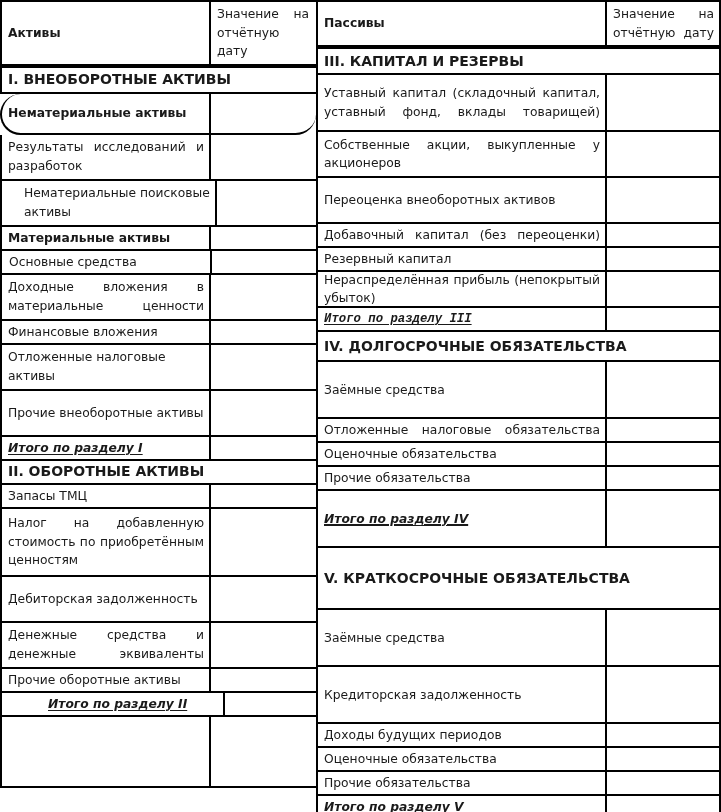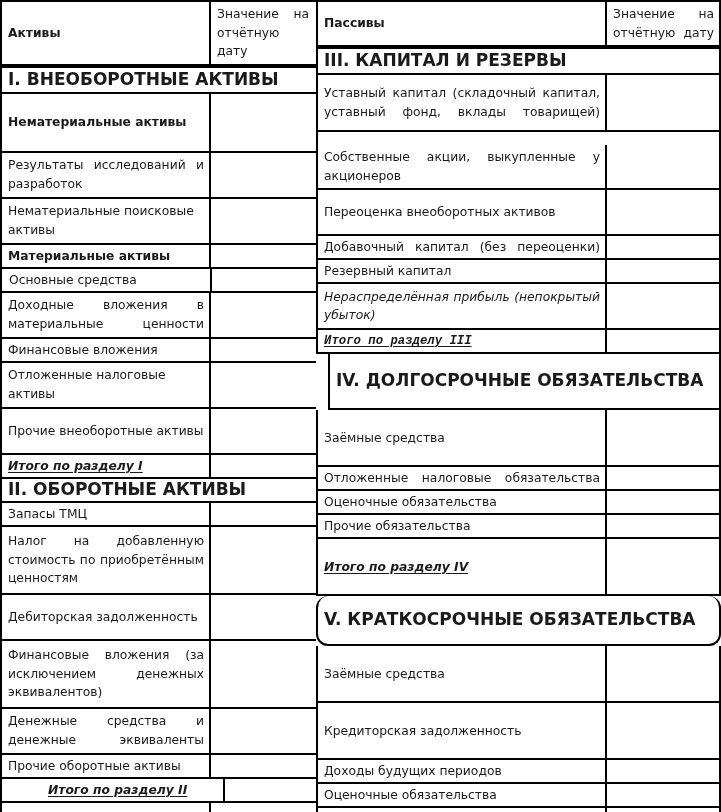--- a/index.html
+++ b/index.html
@@ -64,21 +64,21 @@
   .c-label  { width: 209px; border-right: 2px solid #000; }
   .c-value  { width: 103px; }
   .c-plabel { width: 289px; border-right: 2px solid #000; }
   .c-pvalue { width: 112px; }
 
   
   .c-span-assets { width: 312px; }
   .c-span-liabs  { width: 401px; }
 
   .bold    { font-weight: bold; }
-  .section { font-weight: bold; font-size: 17px; }
+  .section { font-weight: bold; font-size: 14px; }
   .total {
     font-weight: bold;
     font-style: italic;
     text-decoration: underline;
     text-underline-offset: 2px;
   }
 </style>
 </head>
 <body>
 
@@ -92,33 +92,33 @@
       <div class="cell c-value">
         <span>Значение на отчётную дату</span>
       </div>
     </div>
     <div id="assets-body">
         <div class="row" style="height: 28px;">
           <div class="cell c-span-assets nojust">
             <span class="section">I. ВНЕОБОРОТНЫЕ АКТИВЫ</span>
           </div>
         </div>
-        <div class="row" style="height: 59px;">
+        <div class="row" style="height: 41px; border-radius: 28px;">
           <div class="cell c-label nojust">
             <span class="bold">Нематериальные активы</span>
           </div>
           <div class="cell c-value nojust"></div>
         </div>
         <div class="row" style="height: 46px;">
           <div class="cell c-label">
             <span>Результаты исследований и разработок</span>
           </div>
           <div class="cell c-value nojust"></div>
         </div>
-        <div class="row" style="height: 46px;">
+        <div class="row" style="height: 46px; padding-left: 16px;">
           <div class="cell c-label nojust">
             <span>Нематериальные поисковые активы</span>
           </div>
           <div class="cell c-value nojust"></div>
         </div>
         <div class="row" style="height: 24px;">
           <div class="cell c-label nojust">
             <span class="bold">Материальные активы</span>
           </div>
           <div class="cell c-value nojust"></div>
@@ -172,26 +172,20 @@
         </div>
         <div class="row" style="height: 68px;">
           <div class="cell c-label">
             <span>Налог на добавленную стоимость по приобретённым ценностям</span>
           </div>
           <div class="cell c-value nojust"></div>
         </div>
         <div class="row" style="height: 46px;">
           <div class="cell c-label nojust">
             <span>Дебиторская задолженность</span>
-          </div>
-          <div class="cell c-value nojust"></div>
-        </div>
-        <div class="row" style="height: 68px;">
-          <div class="cell c-label">
-            <span>Финансовые вложения (за исключением денежных эквивалентов)</span>
           </div>
           <div class="cell c-value nojust"></div>
         </div>
         <div class="row" style="height: 46px;">
           <div class="cell c-label">
             <span>Денежные средства и денежные эквиваленты</span>
           </div>
           <div class="cell c-value nojust"></div>
         </div>
         <div class="row" style="height: 24px;">
@@ -227,21 +221,21 @@
           <div class="cell c-span-liabs nojust">
             <span class="section">III. КАПИТАЛ И РЕЗЕРВЫ</span>
           </div>
         </div>
         <div class="row" style="height: 57px;">
           <div class="cell c-plabel">
             <span>Уставный капитал (складочный капитал, уставный фонд, вклады товарищей)</span>
           </div>
           <div class="cell c-pvalue nojust"></div>
         </div>
-        <div class="row" style="height: 58px; align-items: flex-end;">
+        <div class="row" style="height: 46px;">
           <div class="cell c-plabel">
             <span>Собственные акции, выкупленные у акционеров</span>
           </div>
           <div class="cell c-pvalue nojust"></div>
         </div>
         <div class="row" style="height: 46px;">
           <div class="cell c-plabel nojust">
             <span>Переоценка внеоборотных активов</span>
           </div>
           <div class="cell c-pvalue nojust"></div>
@@ -251,33 +245,33 @@
             <span>Добавочный капитал (без переоценки)</span>
           </div>
           <div class="cell c-pvalue nojust"></div>
         </div>
         <div class="row" style="height: 24px;">
           <div class="cell c-plabel nojust">
             <span>Резервный капитал</span>
           </div>
           <div class="cell c-pvalue nojust"></div>
         </div>
-        <div class="row" style="height: 46px; font-style: italic;">
+        <div class="row" style="height: 36px;">
           <div class="cell c-plabel">
             <span>Нераспределённая прибыль (непокрытый убыток)</span>
           </div>
           <div class="cell c-pvalue nojust"></div>
         </div>
         <div class="row" style="height: 24px; font-family: Liberation Mono, monospace;">
           <div class="cell c-plabel nojust">
             <span class="total">Итого по разделу III</span>
           </div>
           <div class="cell c-pvalue nojust"></div>
         </div>
-        <div class="row" style="height: 56px; margin-left: 12px;">
+        <div class="row" style="height: 30px;">
           <div class="cell c-span-liabs nojust">
             <span class="section">IV. ДОЛГОСРОЧНЫЕ ОБЯЗАТЕЛЬСТВА</span>
           </div>
         </div>
         <div class="row" style="height: 57px;">
           <div class="cell c-plabel nojust">
             <span>Заёмные средства</span>
           </div>
           <div class="cell c-pvalue nojust"></div>
         </div>
@@ -292,27 +286,27 @@
             <span>Оценочные обязательства</span>
           </div>
           <div class="cell c-pvalue nojust"></div>
         </div>
         <div class="row" style="height: 24px;">
           <div class="cell c-plabel nojust">
             <span>Прочие обязательства</span>
           </div>
           <div class="cell c-pvalue nojust"></div>
         </div>
-        <div class="row" style="height: 57px;">
+        <div class="row" style="height: 57px; text-decoration: underline;">
           <div class="cell c-plabel nojust">
             <span class="total">Итого по разделу IV</span>
           </div>
           <div class="cell c-pvalue nojust"></div>
         </div>
-        <div class="row" style="height: 50px; border-radius: 12px;">
+        <div class="row" style="height: 62px;">
           <div class="cell c-span-liabs nojust">
             <span class="section">V. КРАТКОСРОЧНЫЕ ОБЯЗАТЕЛЬСТВА</span>
           </div>
         </div>
         <div class="row" style="height: 57px;">
           <div class="cell c-plabel nojust">
             <span>Заёмные средства</span>
           </div>
           <div class="cell c-pvalue nojust"></div>
         </div>

